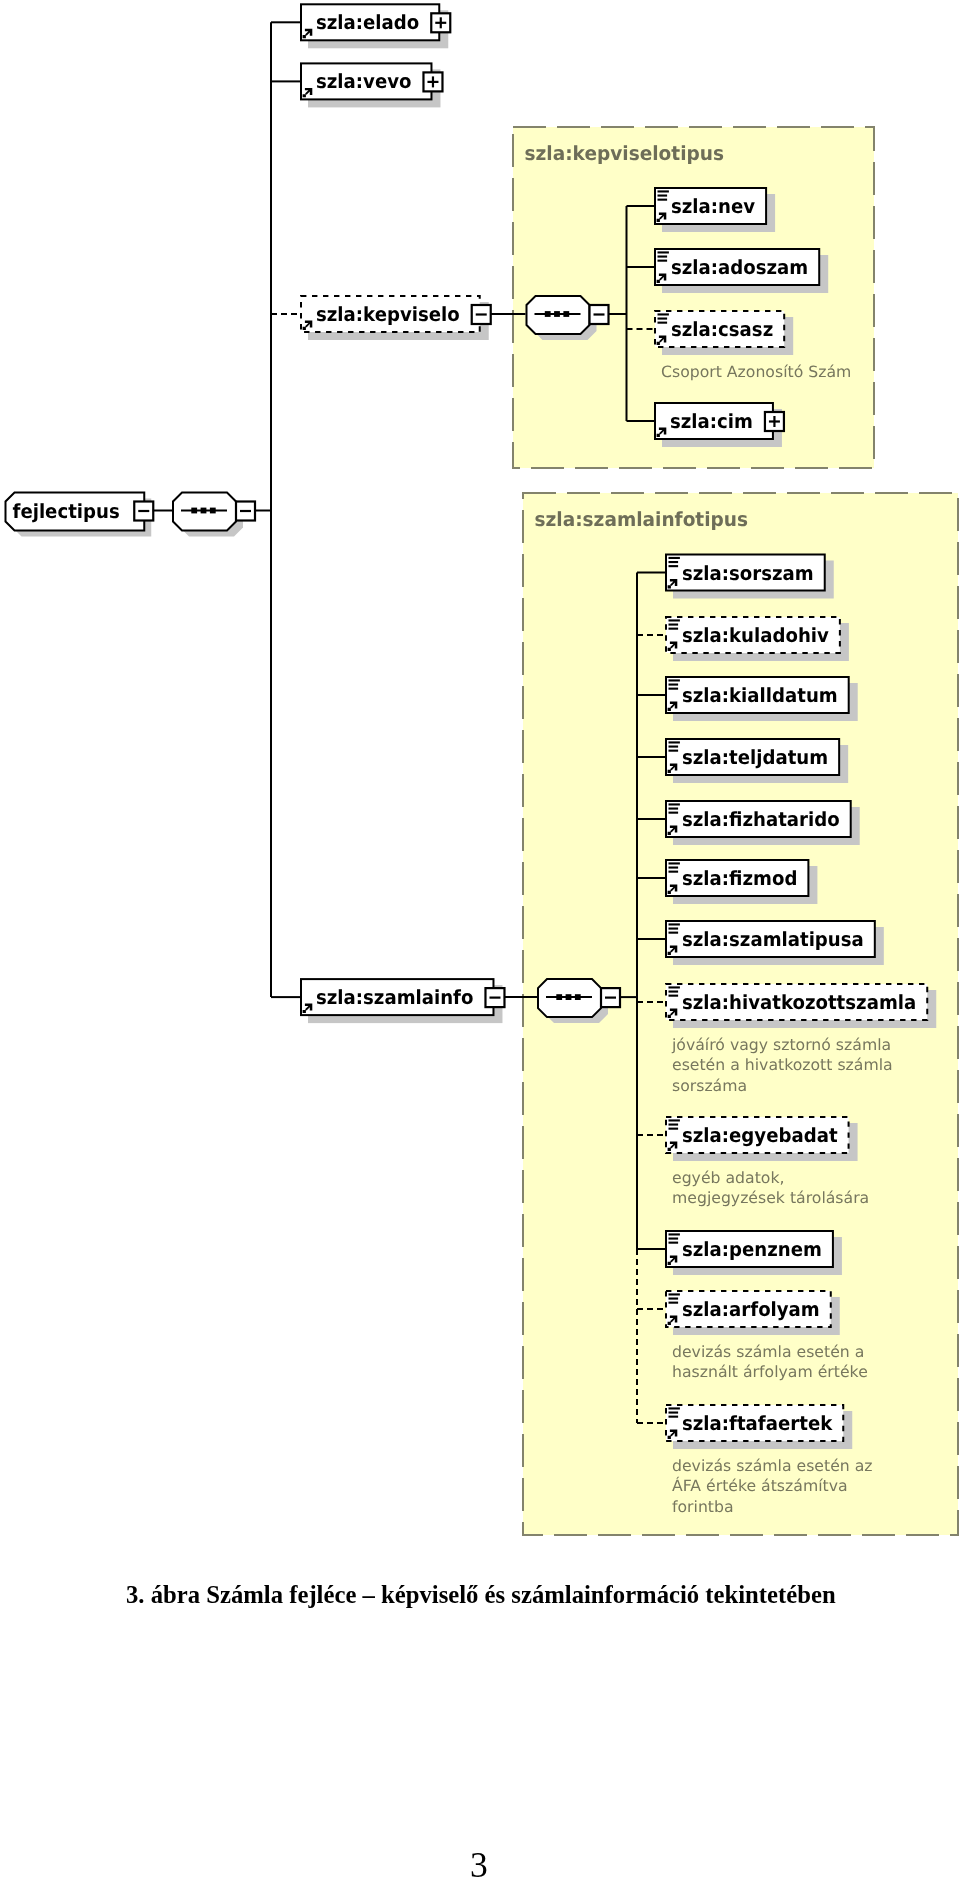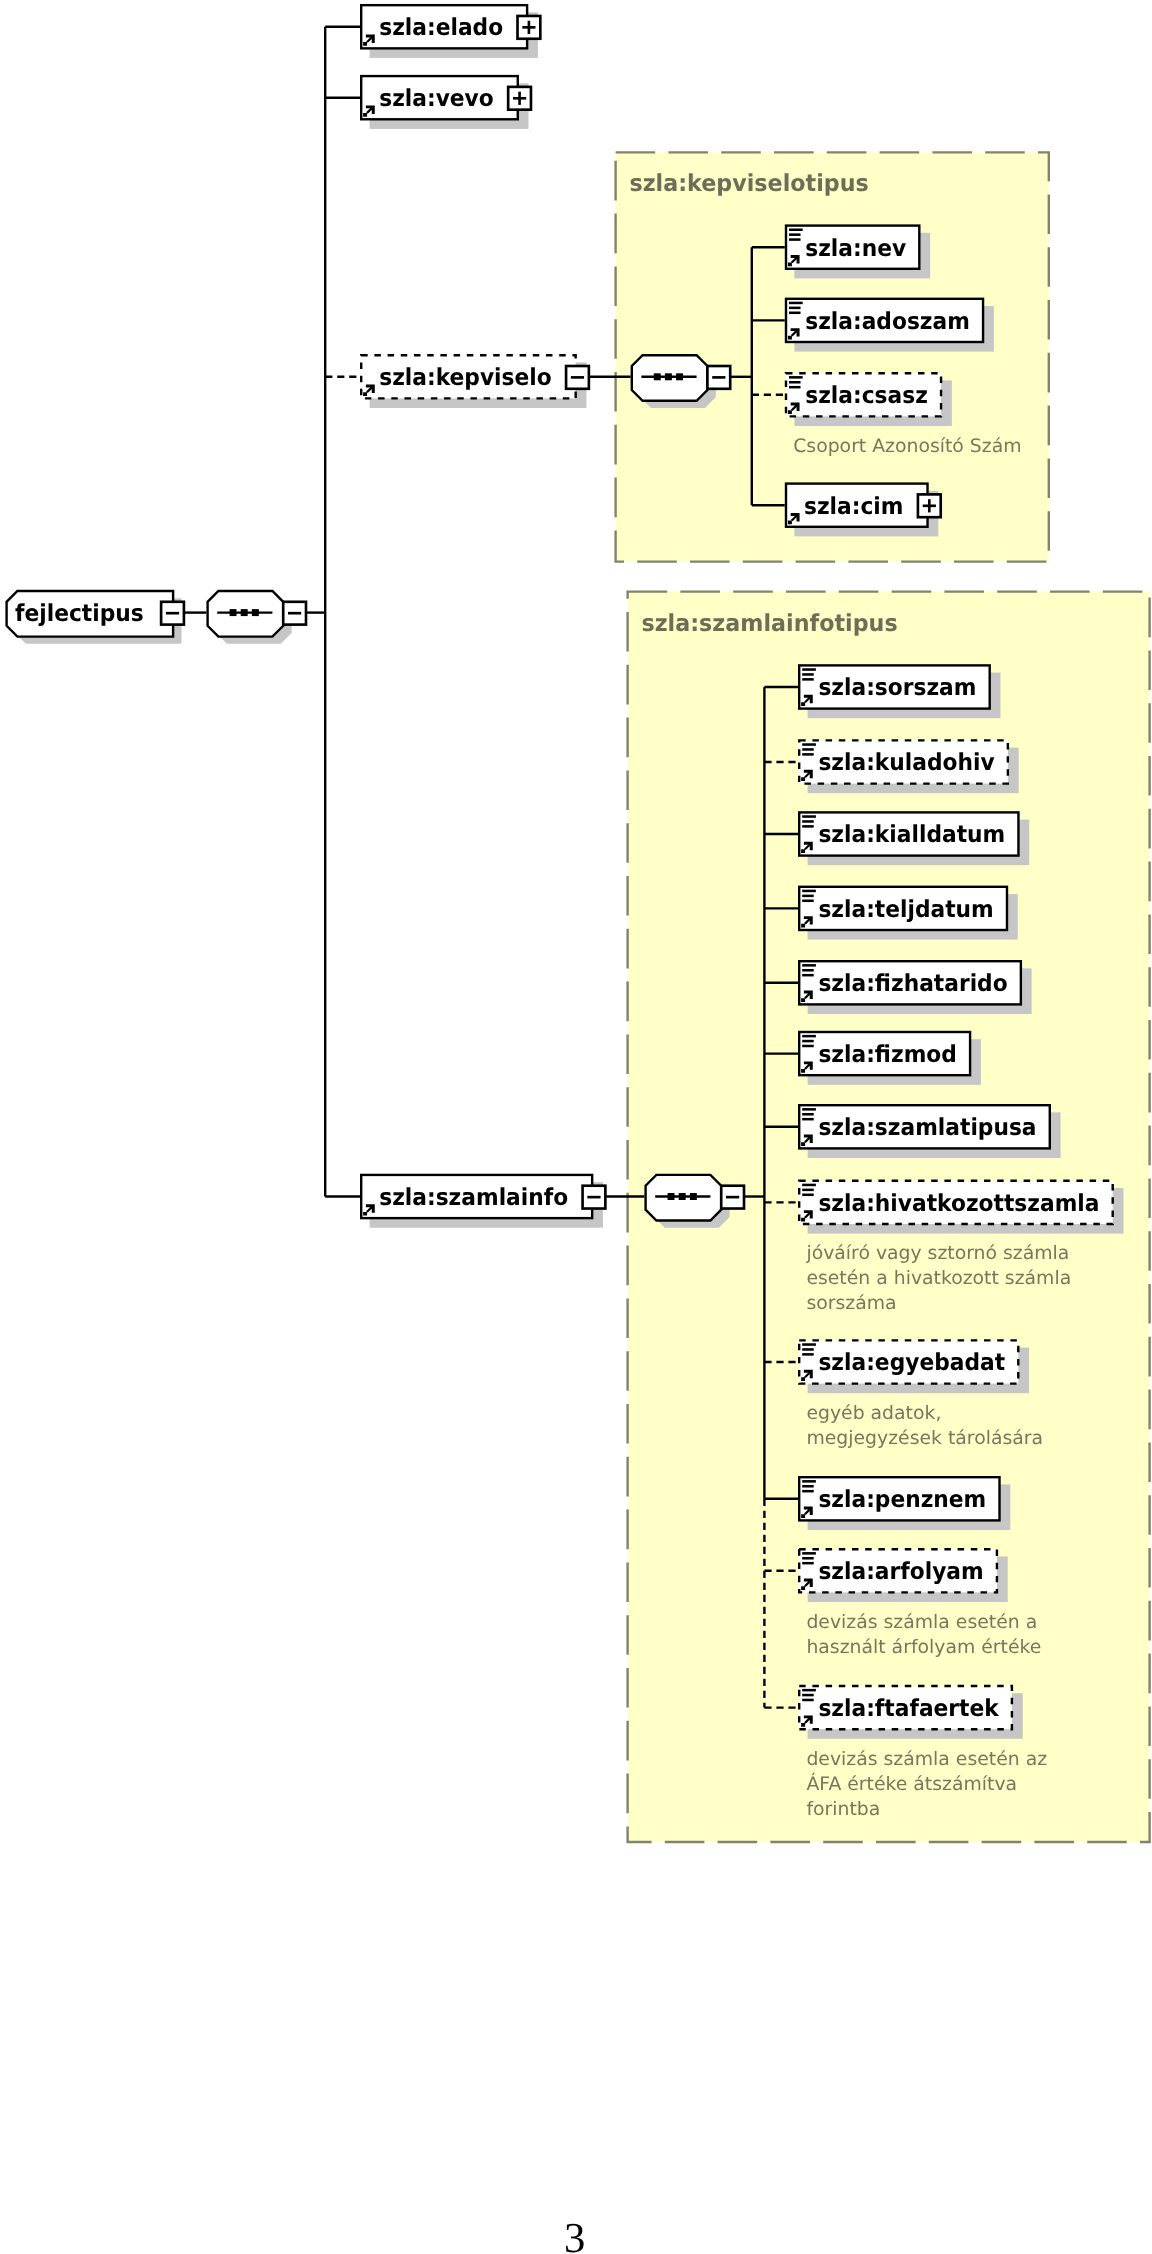--- a/index.html
+++ b/index.html
@@ -330,14 +330,15 @@
           <text x="682" y="1430" fill="#000000" class="lbl" textLength="150.25" lengthAdjust="spacingAndGlyphs">szla:ftafaertek</text>
         </g>
         <line x1="637" y1="1423" x2="665" y2="1423" stroke="#000000" stroke-width="2" stroke-dasharray="6,4"></line>
         <text x="672" y="1470.5" fill="#77775E" class="ann" textLength="200.57" lengthAdjust="spacingAndGlyphs">devizás számla esetén az</text>
         <text x="672" y="1491.3" fill="#77775E" class="ann" textLength="175.57" lengthAdjust="spacingAndGlyphs">ÁFA értéke átszámítva</text>
         <text x="672" y="1512.1" fill="#77775E" class="ann" textLength="61.59" lengthAdjust="spacingAndGlyphs">forintba</text>
         <line x1="637" y1="572.5" x2="637" y2="1249" stroke="#000000" stroke-width="2"></line>
         <line x1="637" y1="1249" x2="637" y2="1423" stroke="#000000" stroke-width="2" stroke-dasharray="6,4"></line>
       </g>
     </svg>
+  <div class="caption">3. ábra Számla fejléce – képviselő és számlainformáció tekintetében</div>
   <div class="pagenum">3</div>
 </div>
 
 </body></html>

